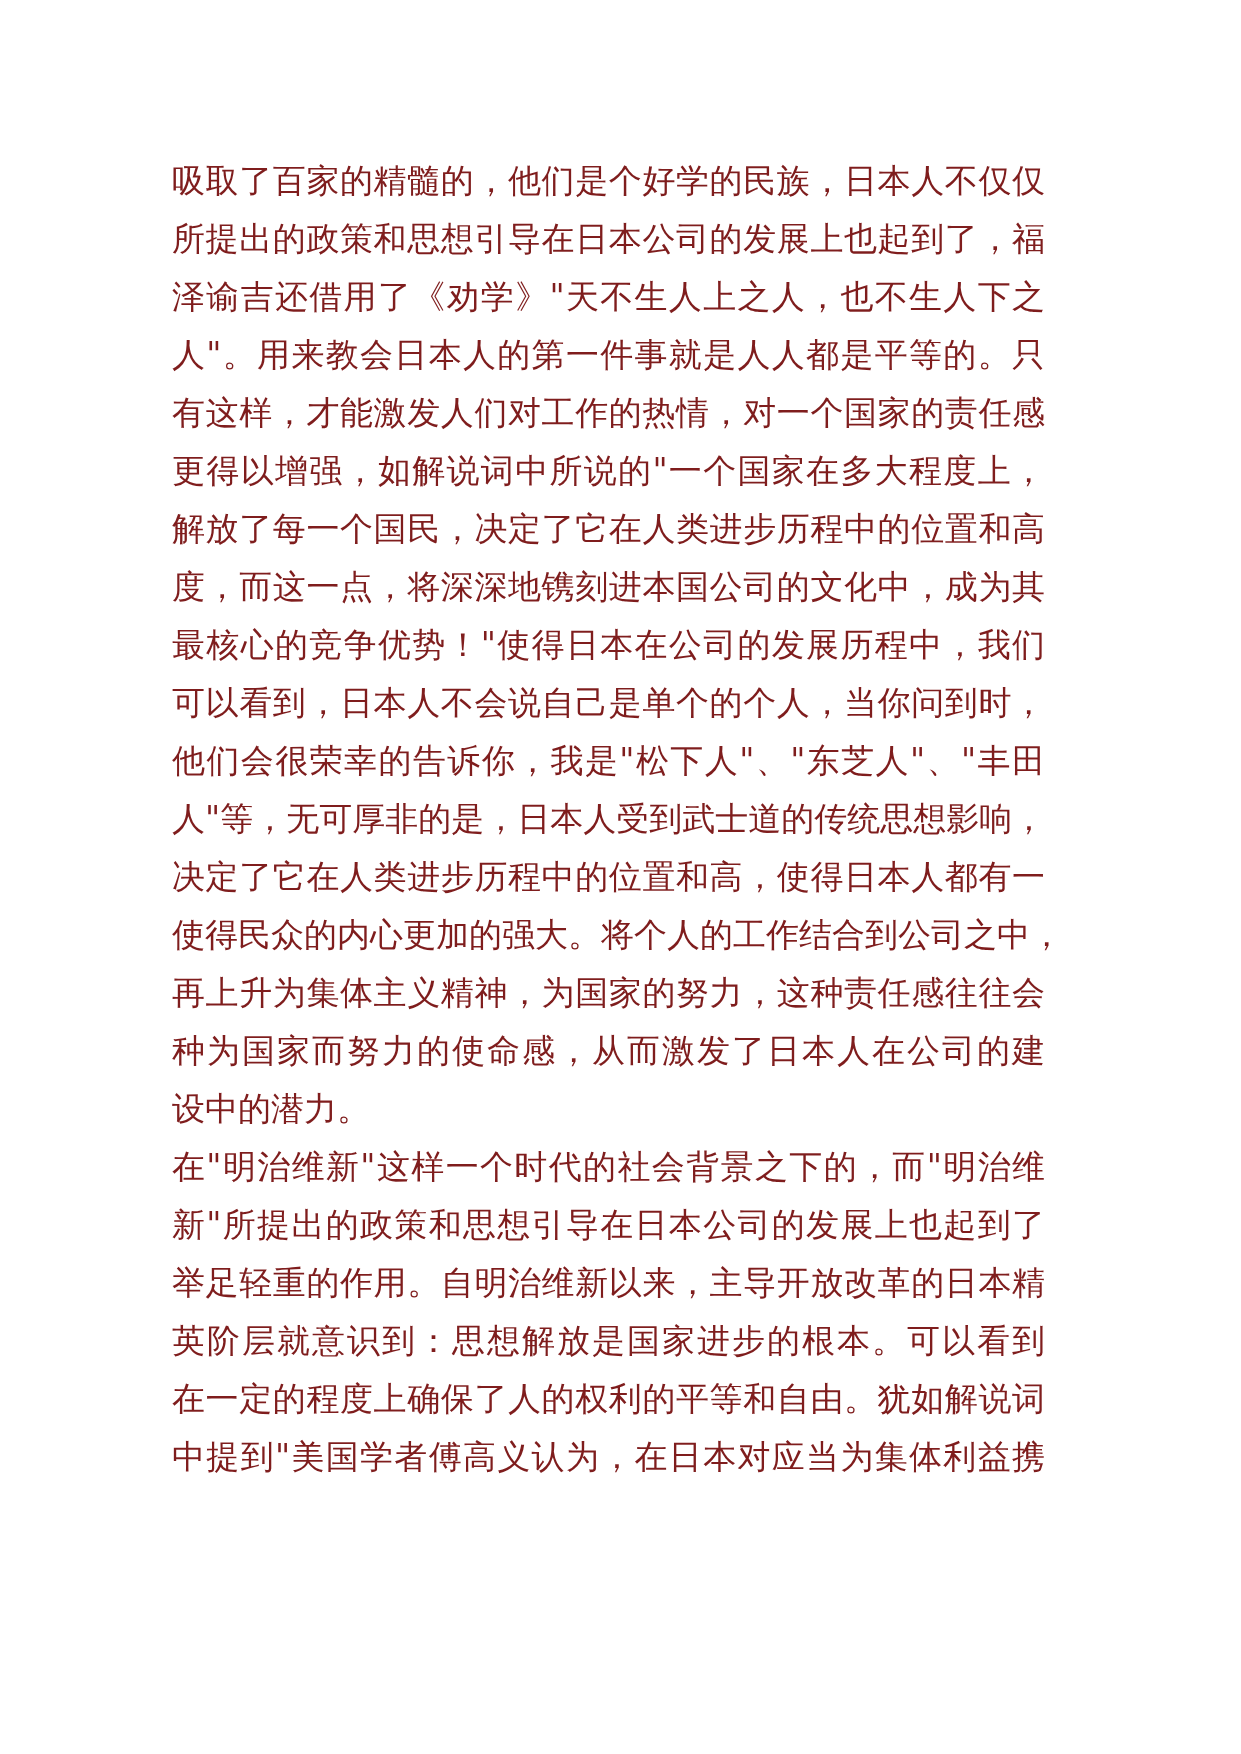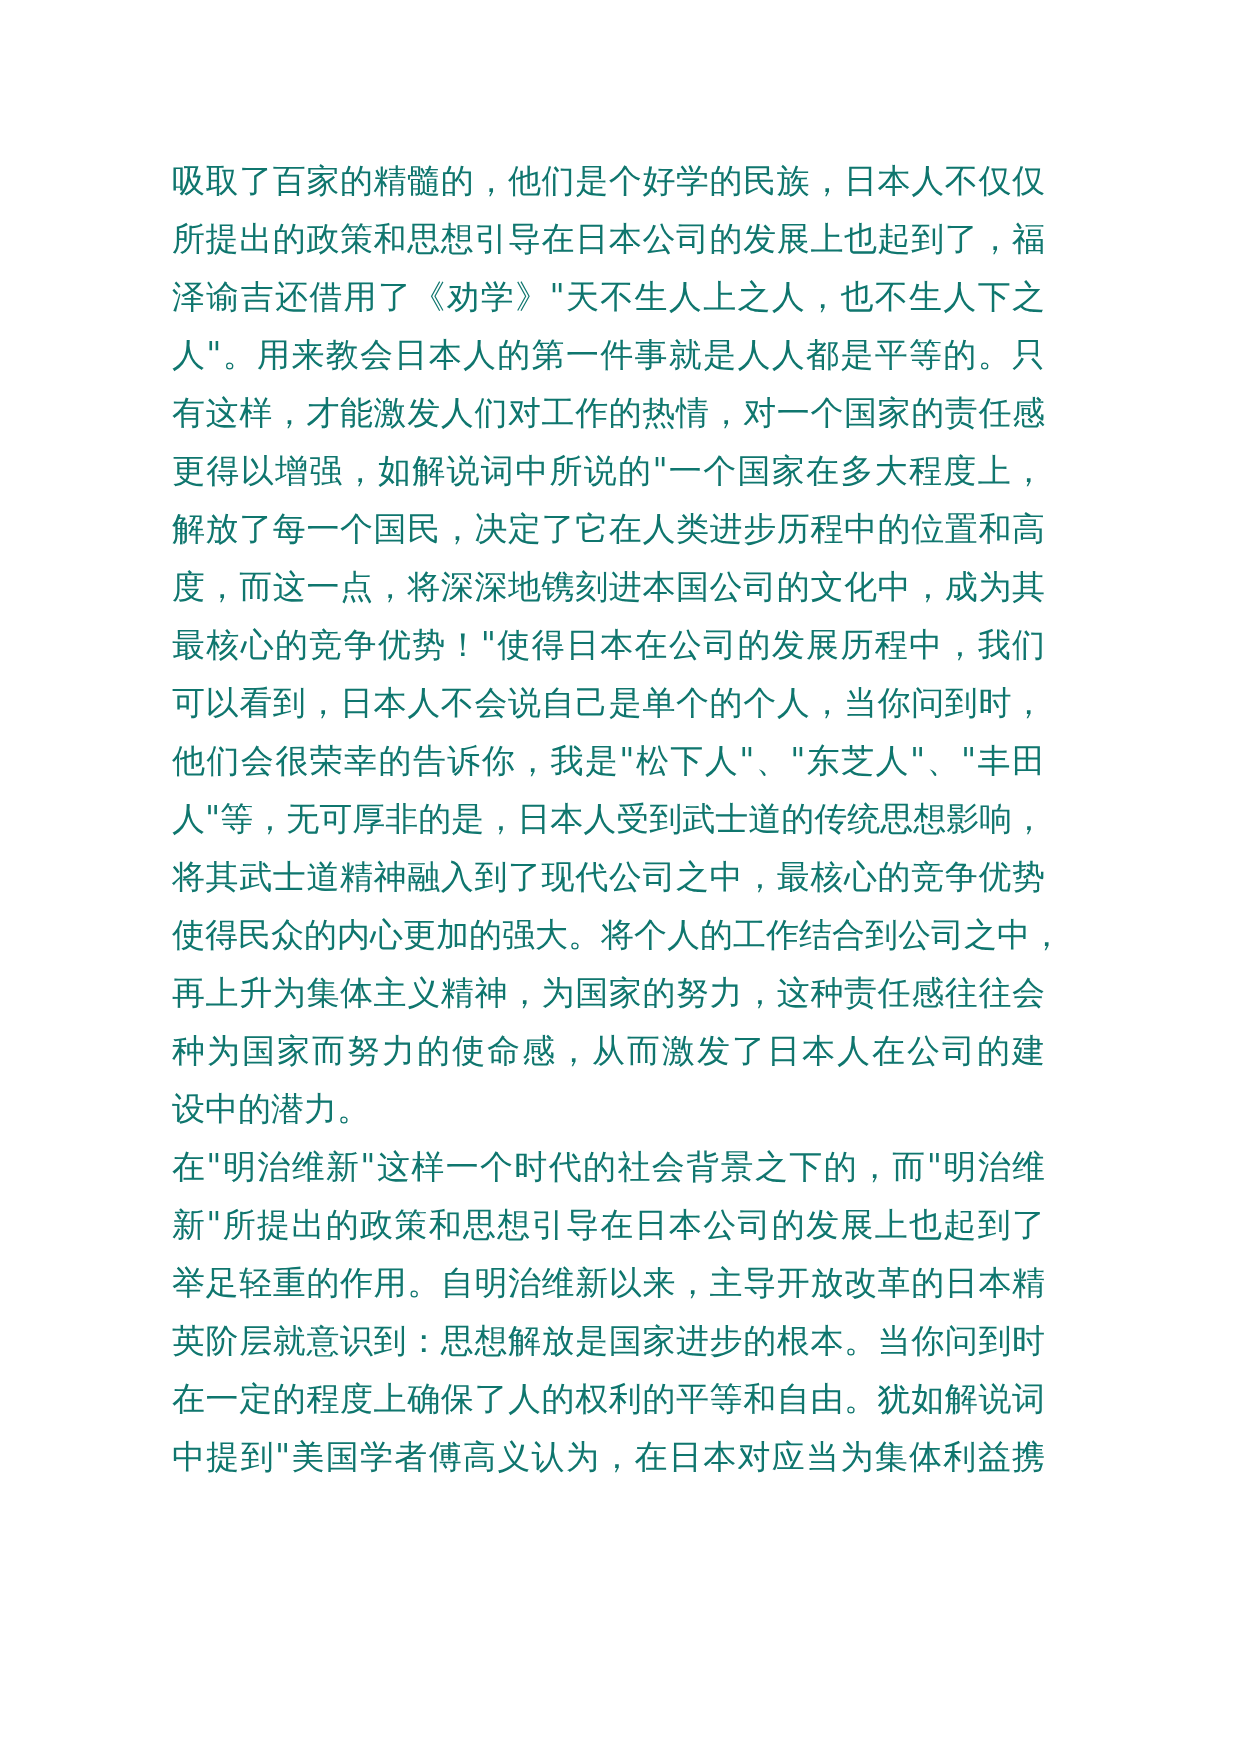--- a/index.html
+++ b/index.html
@@ -16,21 +16,21 @@
   }
   .text-block {
     position: absolute;
     left: 172px;
     top: 152px;
     width: 873px;
     font-family: "DejaVu Serif", "Liberation Serif", serif;
     font-size: 33px;
     line-height: 58px;
     font-weight: 400;
-    color: #0f766e;
+    color: #7f1d1d;
     letter-spacing: 0;
   }
   .line {
     height: 58px;
     text-align: justify;
     text-align-last: justify;
     white-space: nowrap;
     overflow: visible;
   }
   .line.short {
@@ -53,30 +53,30 @@
       <div class="line">泽谕吉还借用了《劝学》"天不生人上之人，也不生人下之</div>
       <div class="line">人"。用来教会日本人的第一件事就是人人都是平等的。只</div>
       <div class="line">有这样，才能激发人们对工作的热情，对一个国家的责任感</div>
       <div class="line">更得以增强，如解说词中所说的"一个国家在多大程度上，</div>
       <div class="line">解放了每一个国民，决定了它在人类进步历程中的位置和高</div>
       <div class="line">度，而这一点，将深深地镌刻进本国公司的文化中，成为其</div>
       <div class="line">最核心的竞争优势！"使得日本在公司的发展历程中，我们</div>
       <div class="line">可以看到，日本人不会说自己是单个的个人，当你问到时，</div>
       <div class="line">他们会很荣幸的告诉你，我是"松下人"、"东芝人"、"丰田</div>
       <div class="line">人"等，无可厚非的是，日本人受到武士道的传统思想影响，</div>
-      <div class="line">将其武士道精神融入到了现代公司之中，最核心的竞争优势</div>
+      <div class="line">决定了它在人类进步历程中的位置和高，使得日本人都有一</div>
       <div class="line">使得民众的内心更加的强大。将个人的工作结合到公司之中，</div>
       <div class="line">再上升为集体主义精神，为国家的努力，这种责任感往往会</div>
       <div class="line">种为国家而努力的使命感，从而激发了日本人在公司的建</div>
       <div class="line short">设中的潜力。</div>
     </div>
 
     <div class="para">
       <div class="line">在"明治维新"这样一个时代的社会背景之下的，而"明治维</div>
       <div class="line">新"所提出的政策和思想引导在日本公司的发展上也起到了</div>
       <div class="line">举足轻重的作用。自明治维新以来，主导开放改革的日本精</div>
-      <div class="line">英阶层就意识到：思想解放是国家进步的根本。当你问到时</div>
+      <div class="line">英阶层就意识到：思想解放是国家进步的根本。可以看到</div>
       <div class="line">在一定的程度上确保了人的权利的平等和自由。犹如解说词</div>
       <div class="line">中提到"美国学者傅高义认为，在日本对应当为集体利益携</div>
     </div>
 
   </div>
 </div>
 
 </body></html>

